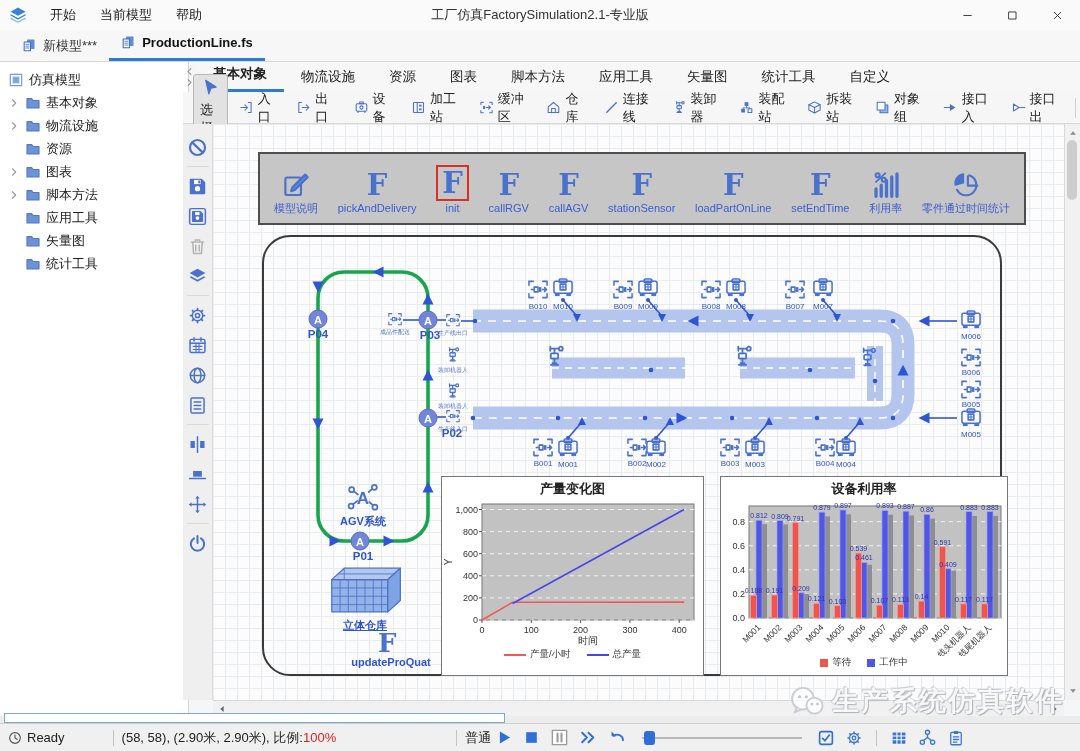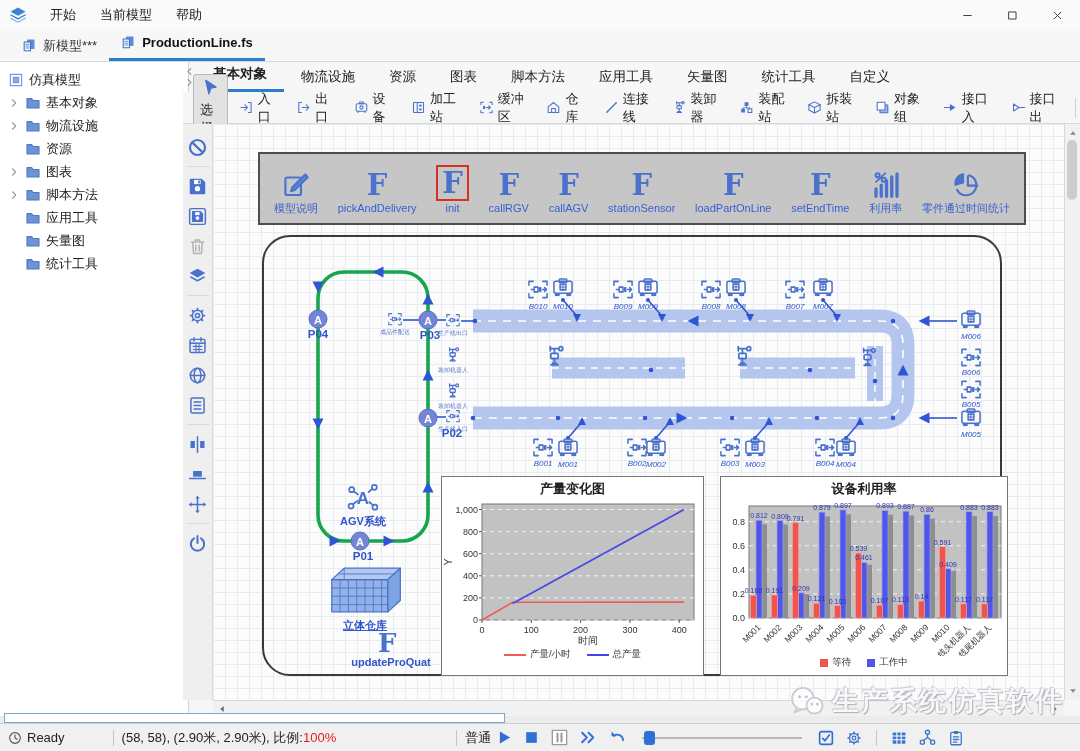--- a/index.html
+++ b/index.html
@@ -73,21 +73,21 @@
   .sp-label{font-size:11px;color:#3a5fd0;white-space:nowrap;}
   .model-border{position:absolute;left:49px;top:111px;width:740px;height:441px;border:2px solid #3a3a3a;
                 border-radius:28px;box-sizing:border-box;pointer-events:none;}
   svg.overlay{position:absolute;left:0;top:0;width:851px;height:576px;pointer-events:none;}
 
   .node{position:absolute;width:19px;height:19px;border-radius:50%;background:#7385d6;border:1.5px solid #5a6cc0;
         color:#fff;font-size:11px;font-weight:bold;display:flex;align-items:center;justify-content:center;
         transform:translate(-50%,-50%);box-sizing:border-box;}
   .node-label{position:absolute;transform:translate(-50%,0);font-size:11.5px;font-weight:bold;color:#2f55cc;white-space:nowrap;}
   .st{position:absolute;transform:translate(-50%,0);color:#4a72cc;}
-  .st-label{position:absolute;transform:translate(-50%,0);font-size:8px;color:#2f55cc;white-space:nowrap;font-style:italic;}
+  .st-label{position:absolute;transform:translate(-50%,0);font-size:8px;color:#2f55cc;white-space:nowrap;}
   .mini-label{position:absolute;transform:translate(-50%,0);font-size:6px;color:#5a78c8;white-space:nowrap;}
   .canvas-flabel{position:absolute;transform:translate(-50%,0);font-size:11px;font-weight:bold;color:#2f55cc;white-space:nowrap;}
 
   
   .chart-panel{position:absolute;background:#fff;border:1px solid #777;box-sizing:border-box;}
   .chart-title{text-align:center;font-size:13px;font-weight:bold;color:#222;margin-top:3px;}
   .legend{display:flex;justify-content:center;gap:16px;align-items:center;font-size:9.5px;color:#333;margin-top:0px;}
   .leg-item{display:flex;align-items:center;gap:4px;}
   .leg-line{width:22px;height:2px;}
   .leg-sq{width:8px;height:8px;}
@@ -129,20 +129,21 @@
         <path d="M12 3 L21 8 L12 13 L3 8 Z" fill="#3b82d0" stroke="none"></path>
         <path d="M3.5 12 L12 16.7 L20.5 12" stroke="#3b82d0"></path>
         <path d="M3.5 16 L12 20.7 L20.5 16" stroke="#8db9e8"></path>
       </svg>
     </span>
   <div id="menu-bar" style="display: flex;">
       <div class="menu-item">开始</div>
       <div class="menu-item">当前模型</div>
       <div class="menu-item">帮助</div>
     </div>
+  <div class="win-title">工厂仿真FactorySimulation2.1-专业版</div>
   <div class="win-btns">
     <span class="win-btn">
         <svg viewBox="0 0 24 24" fill="none" stroke="currentColor" stroke-width="1.7" stroke-linecap="round" stroke-linejoin="round" width="100%" height="100%">
           <path d="M5 12 H19" stroke="#333"></path>
         </svg>
       </span>
     <span class="win-btn">
         <svg viewBox="0 0 24 24" fill="none" stroke="currentColor" stroke-width="1.7" stroke-linecap="round" stroke-linejoin="round" width="100%" height="100%">
           <rect x="5.5" y="5.5" width="13" height="13" stroke="#333"></rect>
         </svg>

